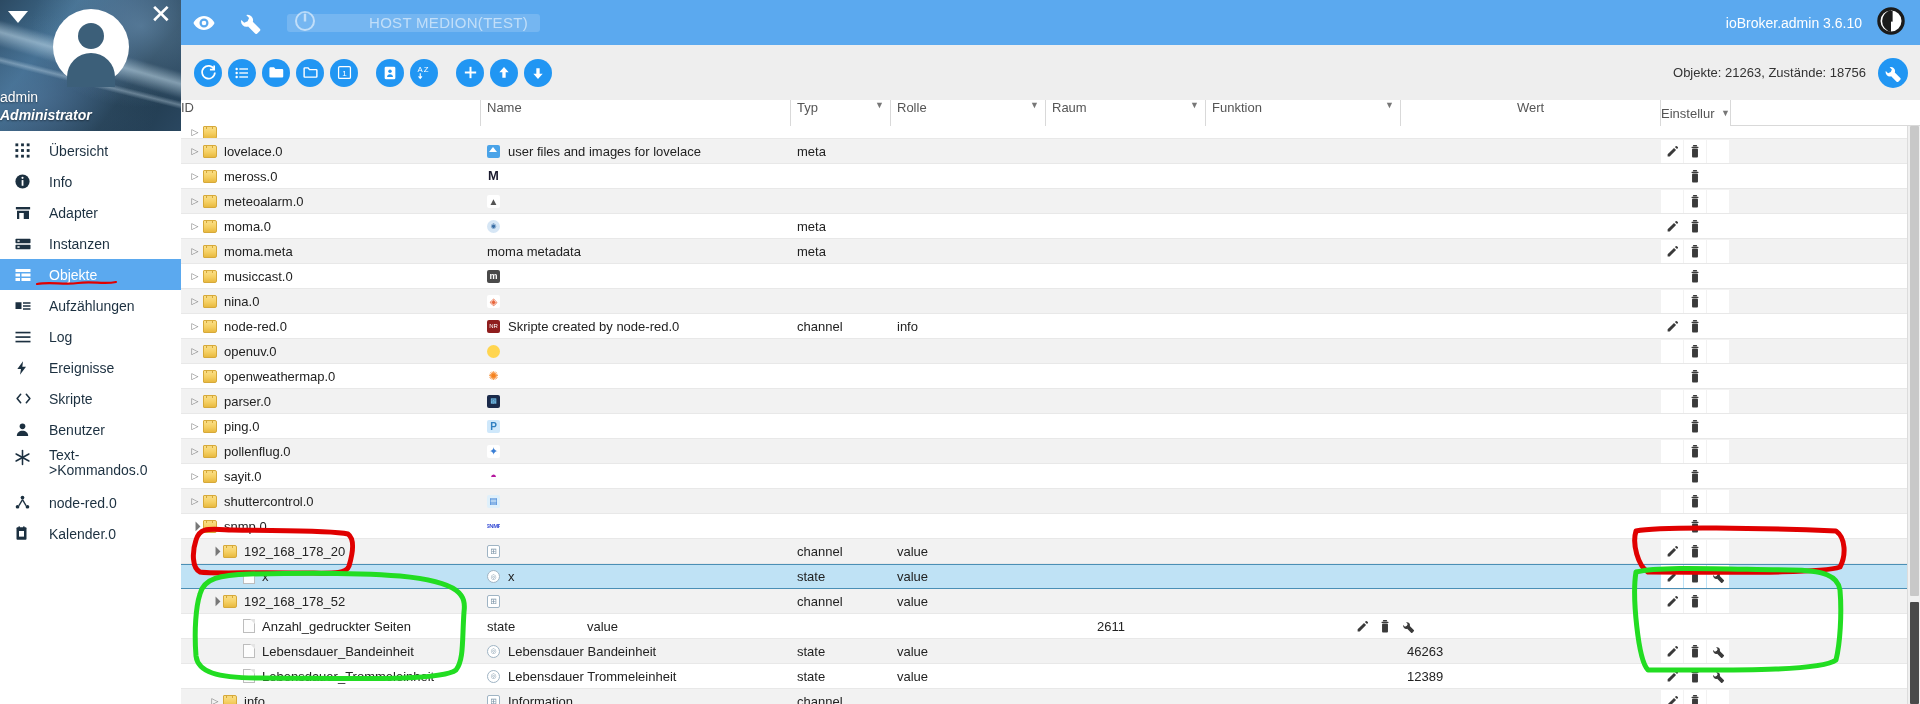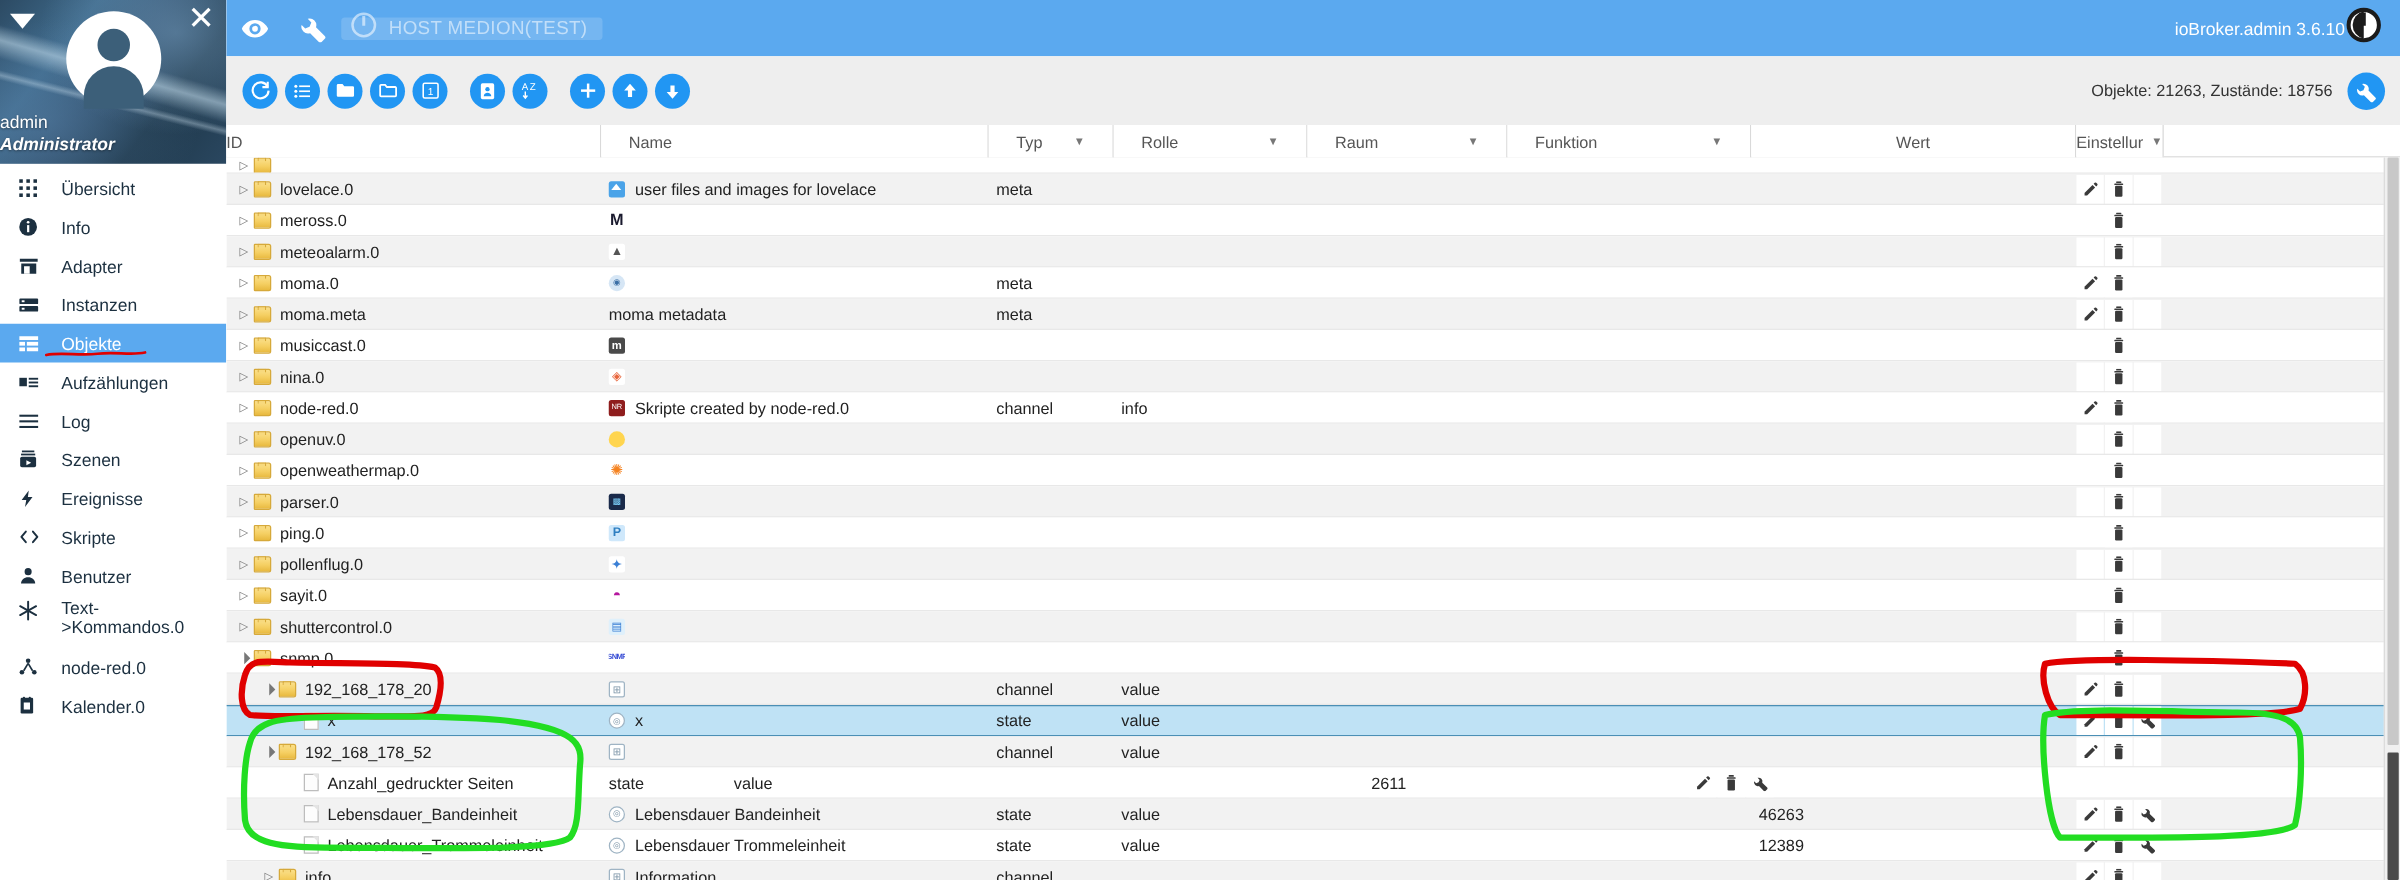--- a/index.html
+++ b/index.html
@@ -88,29 +88,29 @@
     pointer-events: none;
   }
 
   
   .header {
     position: absolute; left: 181px; top: 0; width: 1739px; height: 45px;
     background: #5ba9ef; display: flex; align-items: center;
   }
   .hdr-ic { width: 46px; height: 45px; display:flex; align-items:center; justify-content:center; cursor:pointer; }
   .host-chip {
-    height: 18px; min-width: 200px; border-radius: 3px;
+    margin-left: 14px; height: 18px; min-width: 200px; border-radius: 3px;
     background: rgba(255,255,255,0.16); display: flex; align-items: center;
-    padding: 0 12px 0 6px; cursor: pointer;
+    padding: 0 12px 0 6px; cursor: pointer; gap: 44px;
   }
   .host-chip .host-label {
     margin-left: 8px; color: rgba(255,255,255,0.55); font-size: 15px; letter-spacing: .3px;
   }
   .hdr-spacer { flex: 1 1 auto; }
-  .hdr-version { color: #fff; font-size: 14px; white-space: nowrap; }
+  .hdr-version { color: #fff; font-size: 14px; margin-right: 14px; white-space: nowrap; }
   .hdr-power { margin-right: 14px; cursor: pointer; }
 
   
   .toolbar {
     position: absolute; left: 181px; top: 45px; width: 1739px; height: 55px;
     background: #eeeeee; display: flex; align-items: center;
   }
   .tb-btn {
     width: 28px; height: 28px; border-radius: 50%; background: #2196f3;
     display: flex; align-items: center; justify-content: center; margin-right: 6px;
@@ -128,22 +128,22 @@
   
   .tablewrap {
     position: absolute; left: 181px; top: 100px; width: 1739px; height: 604px;
     background: #fff; overflow: hidden;
   }
   .thead {
     display: flex; height: 26px; background: #fff; border-bottom: 1px solid #d9d9d9;
     position: relative;
   }
   .th {
-    font-size: 13px; color: #555; display: flex; align-items: center;
-    border-right: 1px solid #d9d9d9; padding: 0 22px; position: relative; flex: 0 0 auto;
+    font-size: 13px; color: #555; display: flex; align-items: flex-start;
+    border-right: 1px solid #d9d9d9; padding: 0 6px; position: relative; flex: 0 0 auto;
     height: 26px; background: #fff;
   }
   .th .caret { margin-left: auto; font-size: 9px; color: #777; }
   .th.center { justify-content: center; }
 
   .tbody { height: 578px; overflow: hidden; position: relative; }
   .row {
     display: flex; height: 25px; align-items: stretch;
     border-bottom: 1px solid #e8e8e8; background: #fff; font-size: 13px; color: #222;
   }
@@ -318,31 +318,20 @@
             <svg width="18" height="18" viewBox="0 0 24 24" fill="#1c3040">
               <rect x="2" y="5" width="20" height="2.2"></rect>
               <rect x="2" y="11" width="20" height="2.2"></rect>
               <rect x="2" y="17" width="20" height="2.2"></rect>
             </svg>
           </span>
           <span class="nav-label">Log</span>
         </div>
         <div class="navitem">
           <span class="nav-ic">
-            <svg width="17" height="17" viewBox="0 0 24 24" fill="#1c3040">
-              <rect x="5" y="2" width="14" height="2"></rect>
-              <rect x="4" y="5.5" width="16" height="2"></rect>
-              <rect x="3" y="9" width="18" height="12" rx="2"></rect>
-              <path d="M10 13 L15.5 15.8 L10 18.6 Z" fill="#fff"></path>
-            </svg>
-          </span>
-          <span class="nav-label">Szenen</span>
-        </div>
-        <div class="navitem">
-          <span class="nav-ic">
             <svg width="16" height="16" viewBox="0 0 24 24" fill="#1c3040">
               <path d="M13.5 2 L5 13.5h5.5L9 22 18 10h-5.5z"></path>
             </svg>
           </span>
           <span class="nav-label">Ereignisse</span>
         </div>
         <div class="navitem">
           <span class="nav-ic">
             <svg width="19" height="17" viewBox="0 0 24 24" fill="none" stroke="#1c3040" stroke-width="2.2" stroke-linecap="round" stroke-linejoin="round">
               <polyline points="8,6 3,12 8,18"></polyline>

